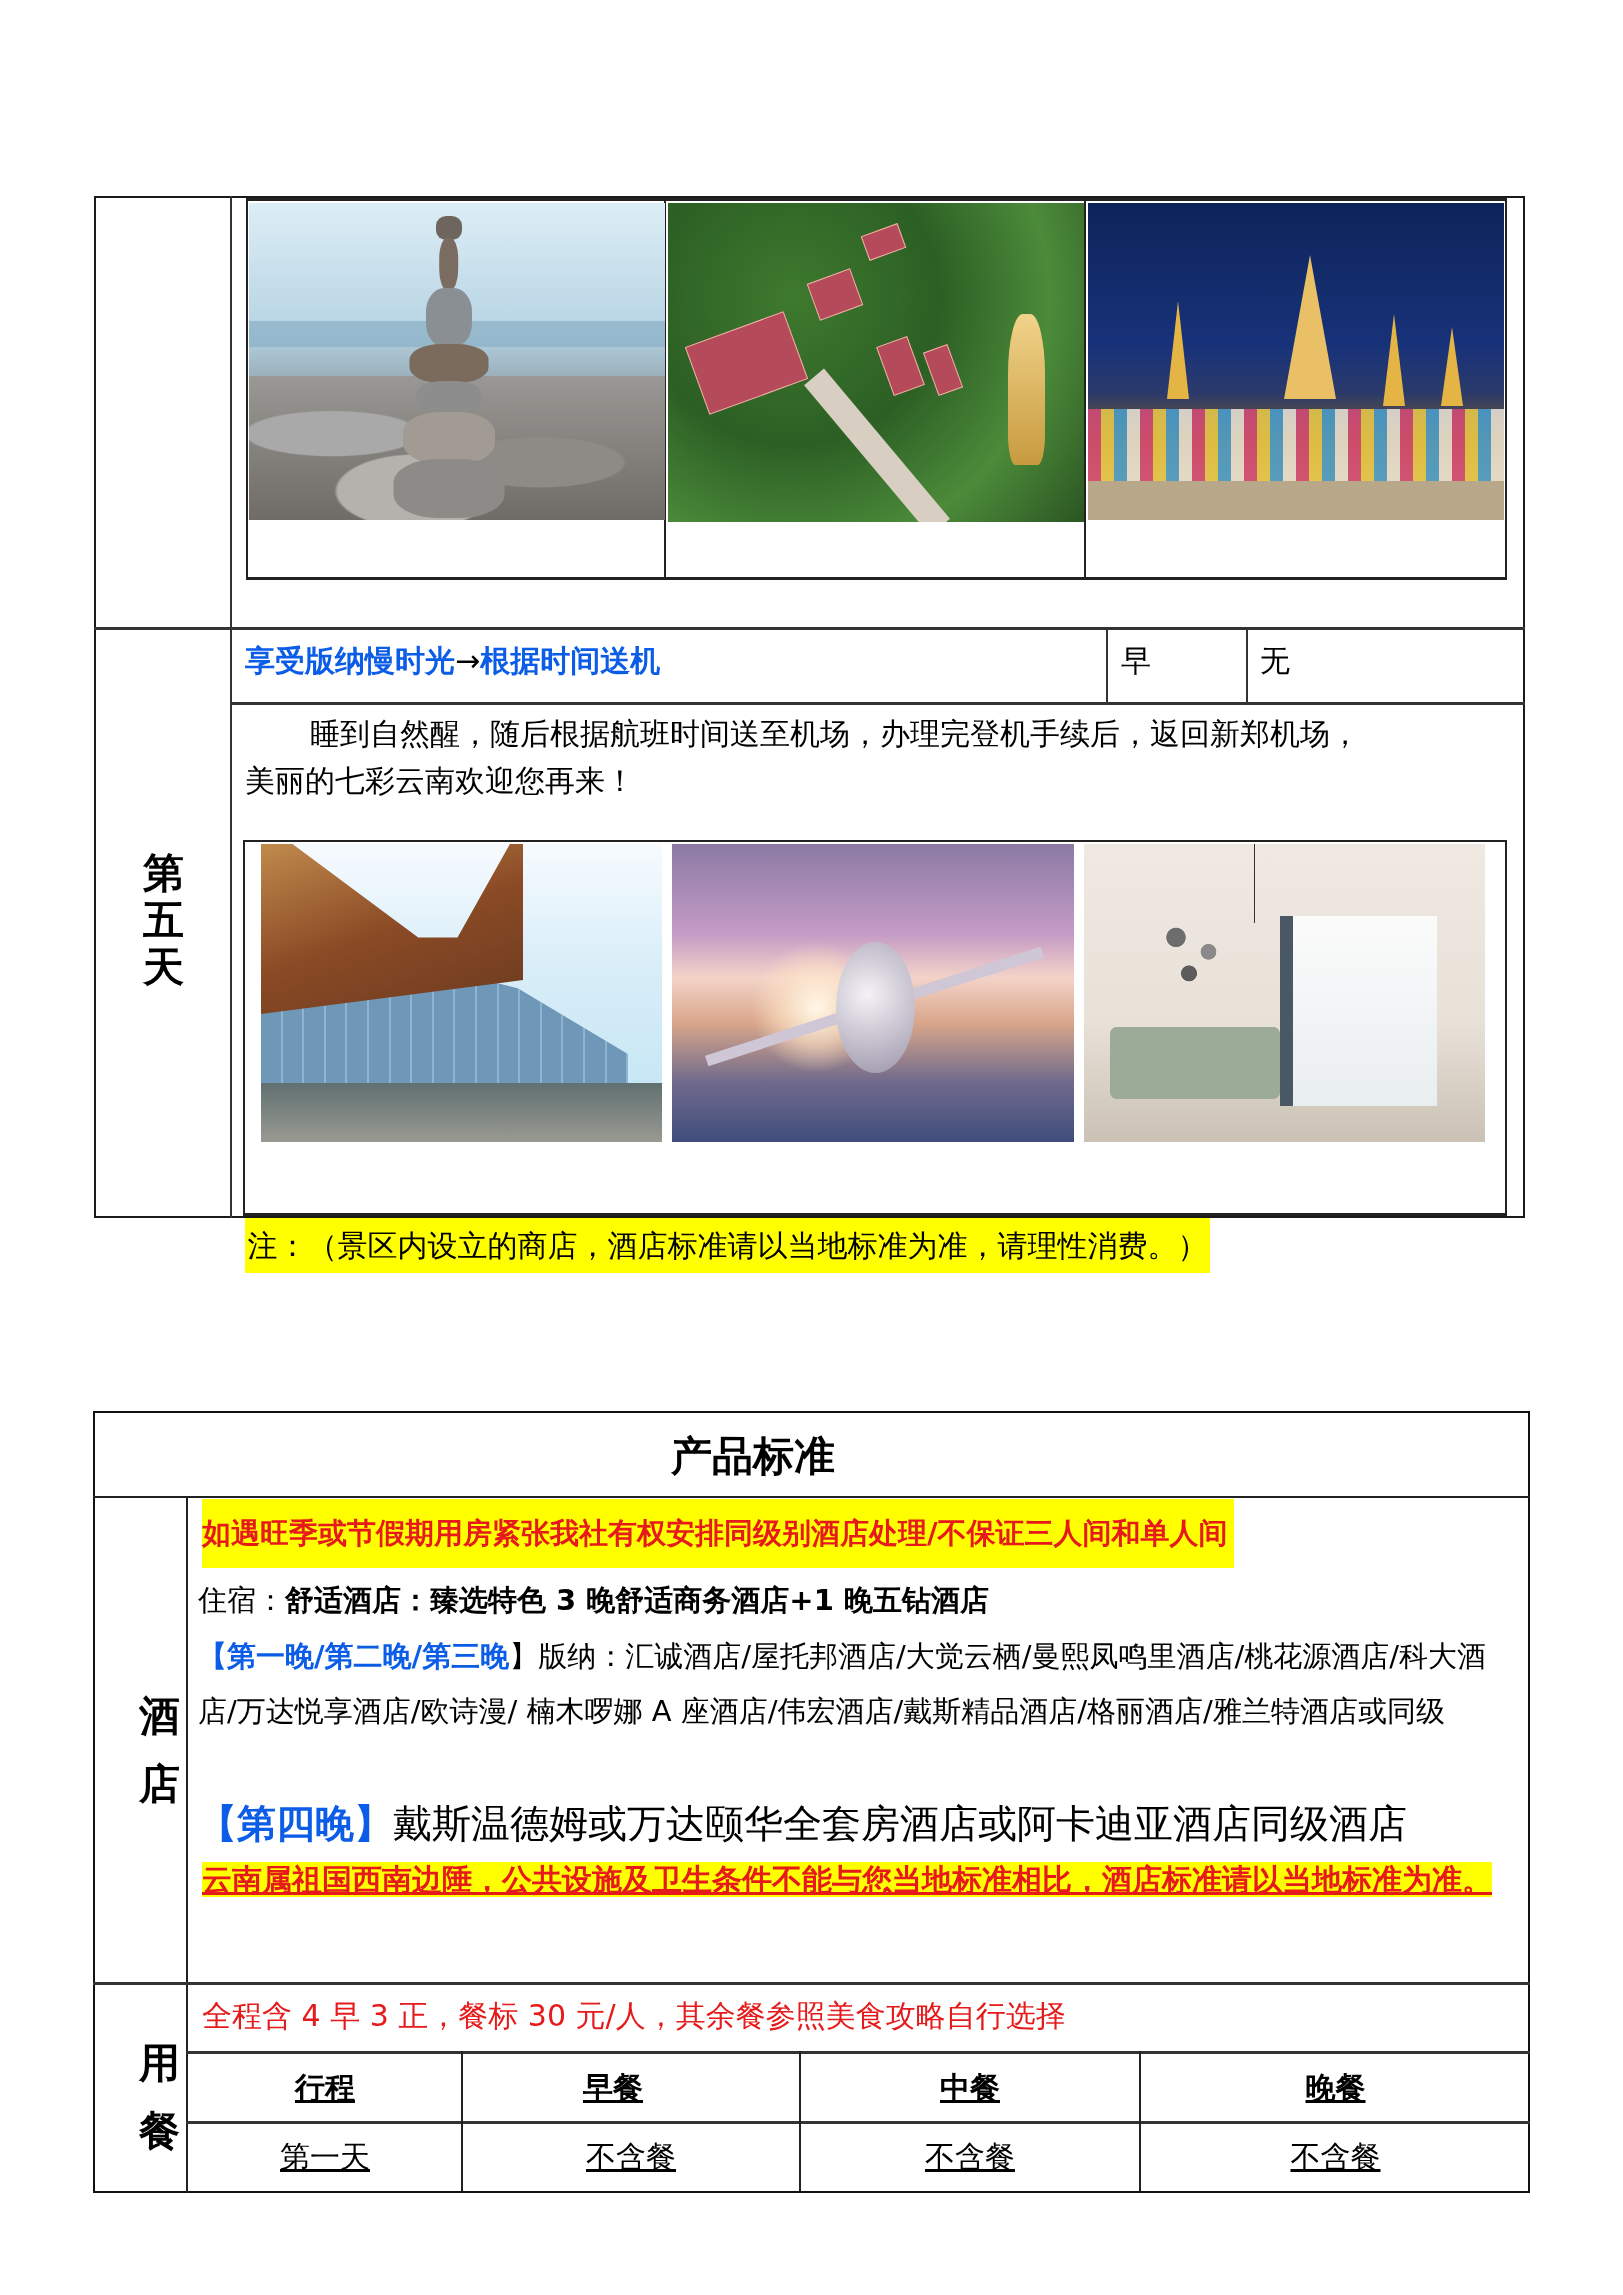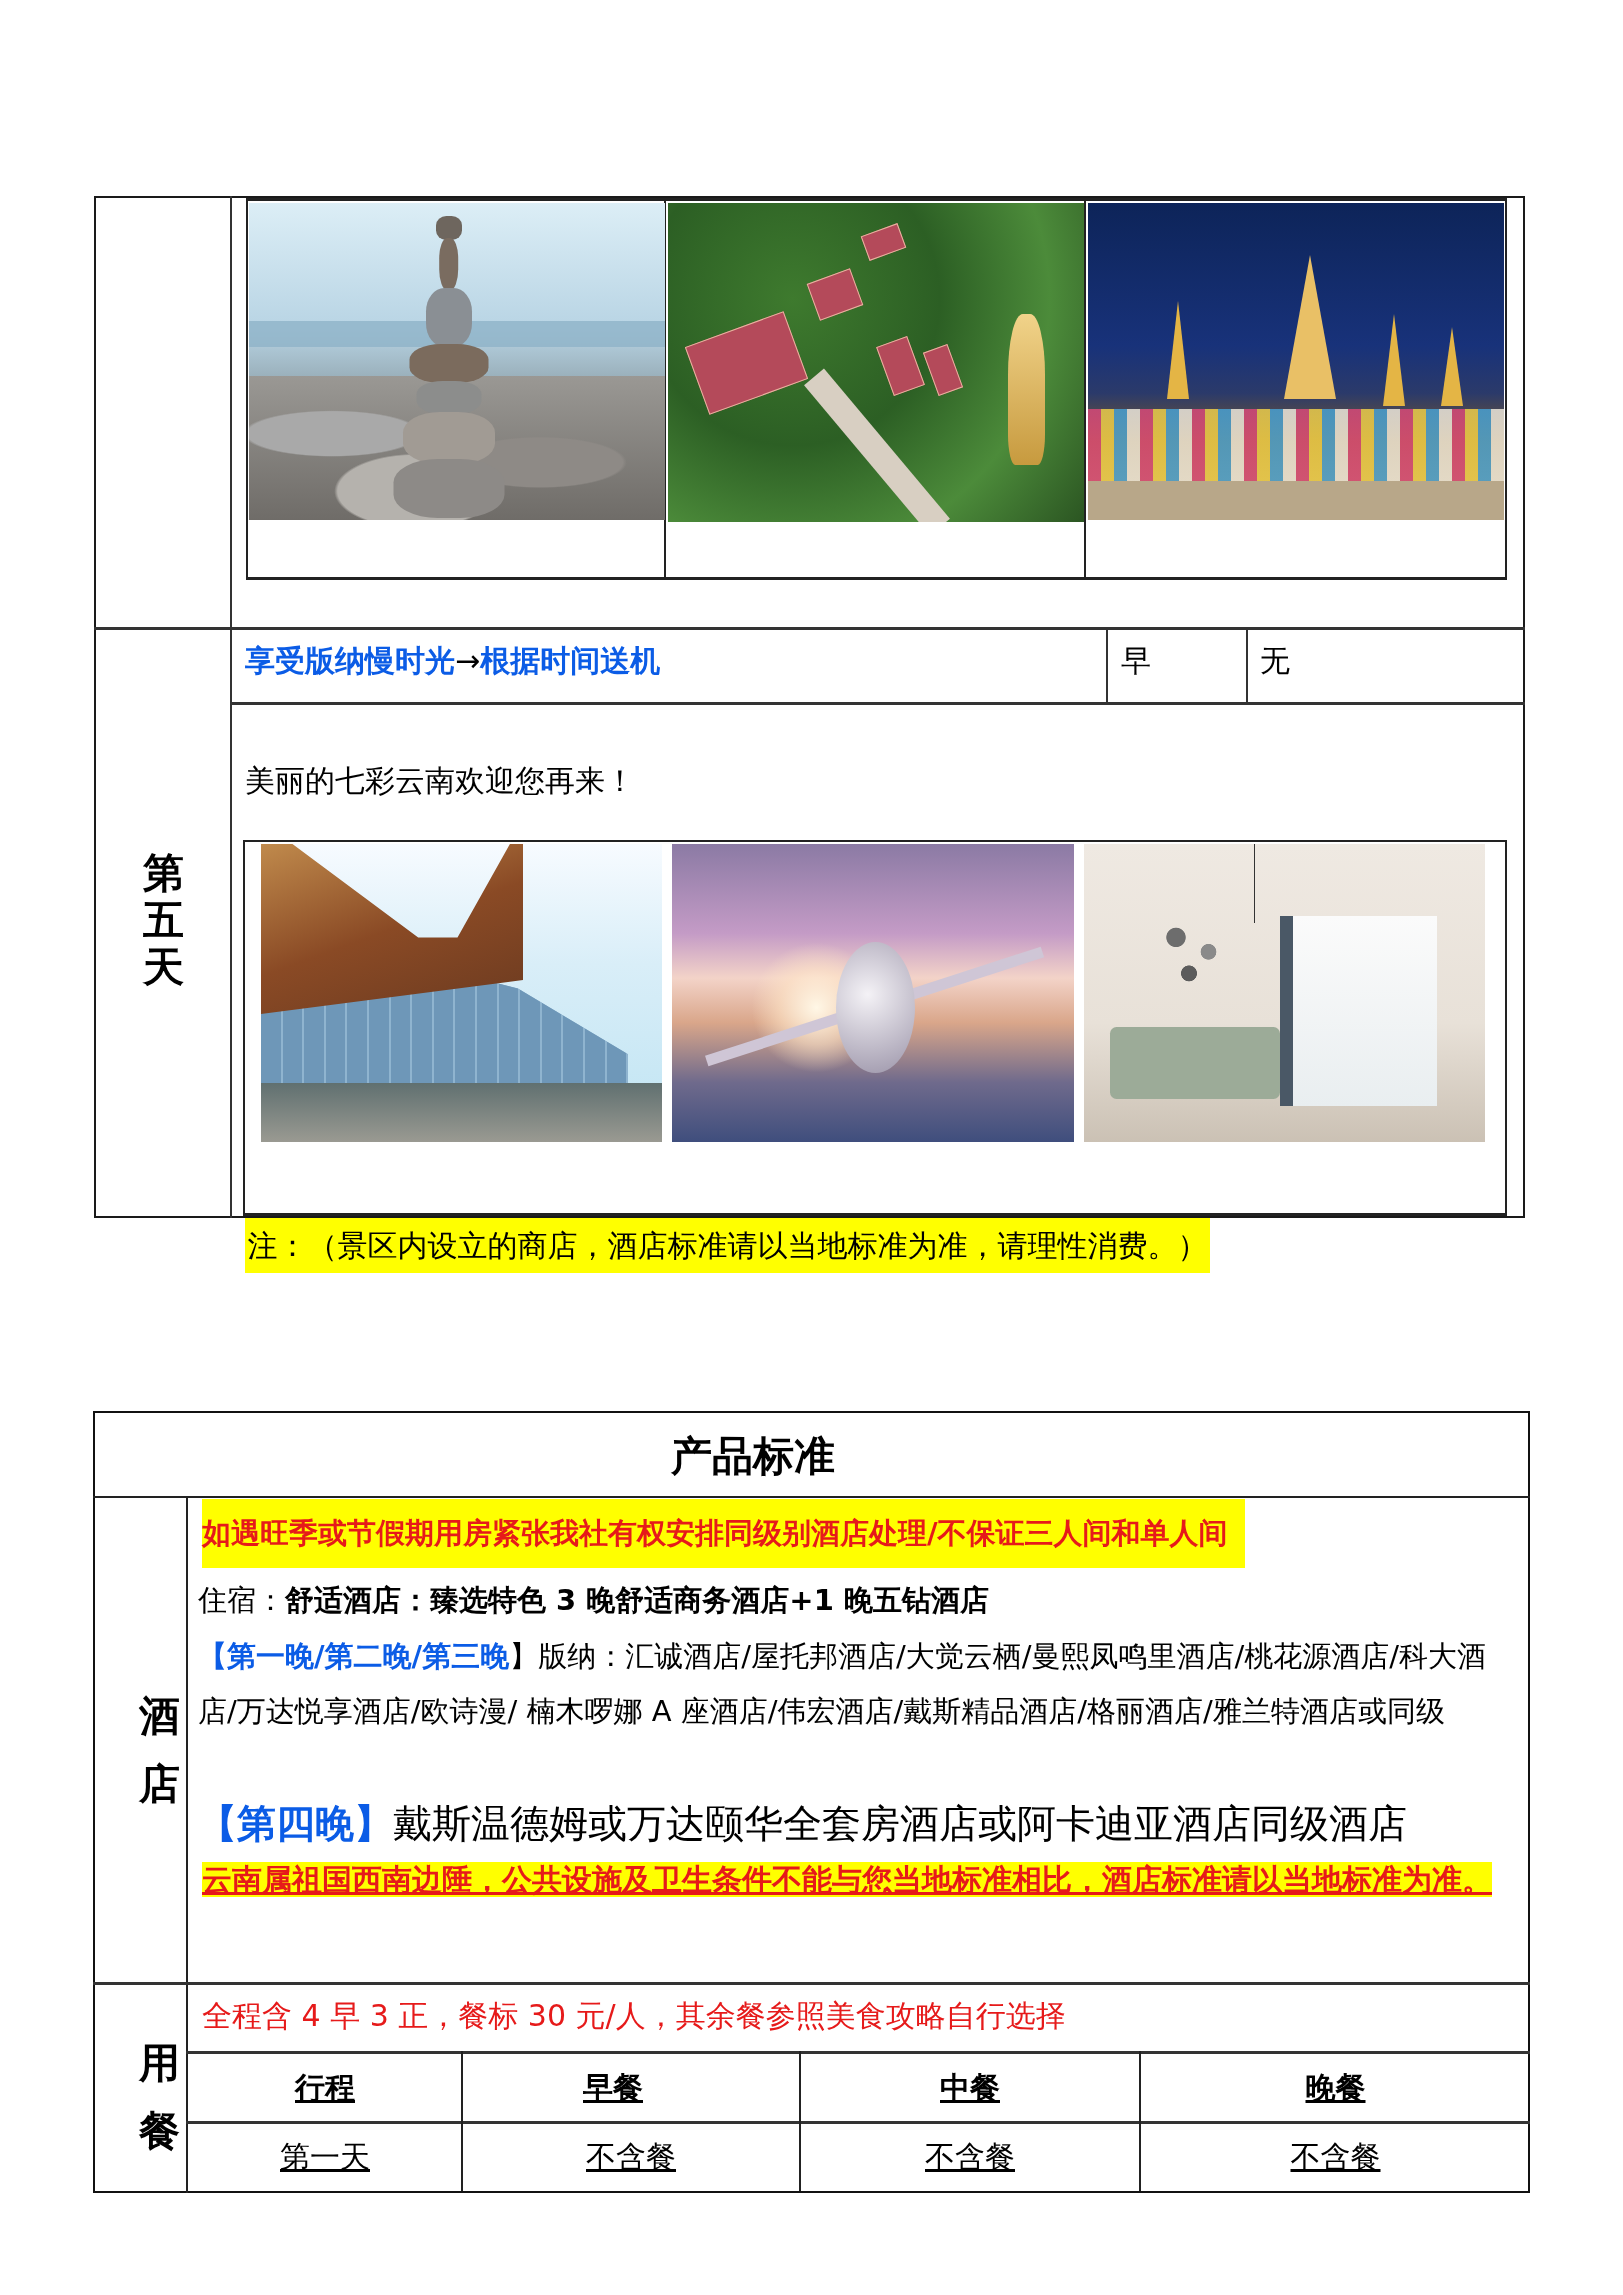--- a/index.html
+++ b/index.html
@@ -122,21 +122,21 @@
   #t2-title { left: 93px; top: 1430px; width: 1320px; text-align: center; font-size: 41px; font-weight: bold; line-height: 52px; }
 
   #hotel-label { left: 130px; top: 1682px; width: 59px; text-align: center; font-size: 41px; font-weight: bold; line-height: 68px; }
   #meal-label { left: 130px; top: 2029px; width: 59px; text-align: center; font-size: 41px; font-weight: bold; line-height: 68px; }
 
   .hl-yellow { background: #ffff00; }
   .red { color: #e61a1a; }
   .blue { color: #0b5ce6; }
   .b { font-weight: bold; }
 
-  #hotel-warning-1 { left: 202px; top: 1499px; height: 69px; padding-right: 17px; font-size: 29px; font-weight: bold; line-height: 69px; white-space: nowrap; }
+  #hotel-warning-1 { left: 202px; top: 1499px; height: 69px; padding-right: 6px; font-size: 29px; font-weight: bold; line-height: 69px; white-space: nowrap; }
   #hotel-stay { left: 198px; top: 1574px; font-size: 29px; line-height: 52px; white-space: nowrap; }
   #hotel-nights123 { left: 198px; top: 1629px; width: 1325px; font-size: 29px; line-height: 55px; }
   #hotel-night4 { left: 198px; top: 1796px; font-size: 39px; line-height: 55px; white-space: nowrap; }
   #hotel-warning-2 { left: 202px; top: 1846px; width: 1322px; font-size: 30px; font-weight: bold; line-height: 68px; }
   #hotel-warning-2 span { background: #ffff00; text-decoration: underline; }
 
   #meal-summary { left: 202px; top: 1993px; font-size: 30px; line-height: 46px; white-space: nowrap; color: #e61a1a; }
 
   .meal-cell { position: absolute; text-align: center; font-size: 30px; line-height: 68px; text-decoration: underline; }
   .meal-head { font-weight: bold; }
@@ -192,21 +192,21 @@
 <div class="abs" id="day5-meal-label">早</div>
 <div class="abs" id="day5-meal-value">无</div>
 
 <div class="abs" id="day5-label">
   <div>第</div>
   <div>五</div>
   <div>天</div>
 </div>
 
 <div class="abs" id="day5-desc">
-  <span class="indent"></span><br>
+  <span class="indent"></span><span>睡到自然醒，随后根据航班时间送至机场，办理完登机手续后，返回新郑机场，</span><br>
   <span>美丽的七彩云南欢迎您再来！</span>
 </div>
 
 <div class="abs" id="img-grid-2"></div>
 
 <div class="photo" id="photo-airport">
   <div class="glass"></div>
   <div class="roof"></div>
   <div class="ground"></div>
 </div>

